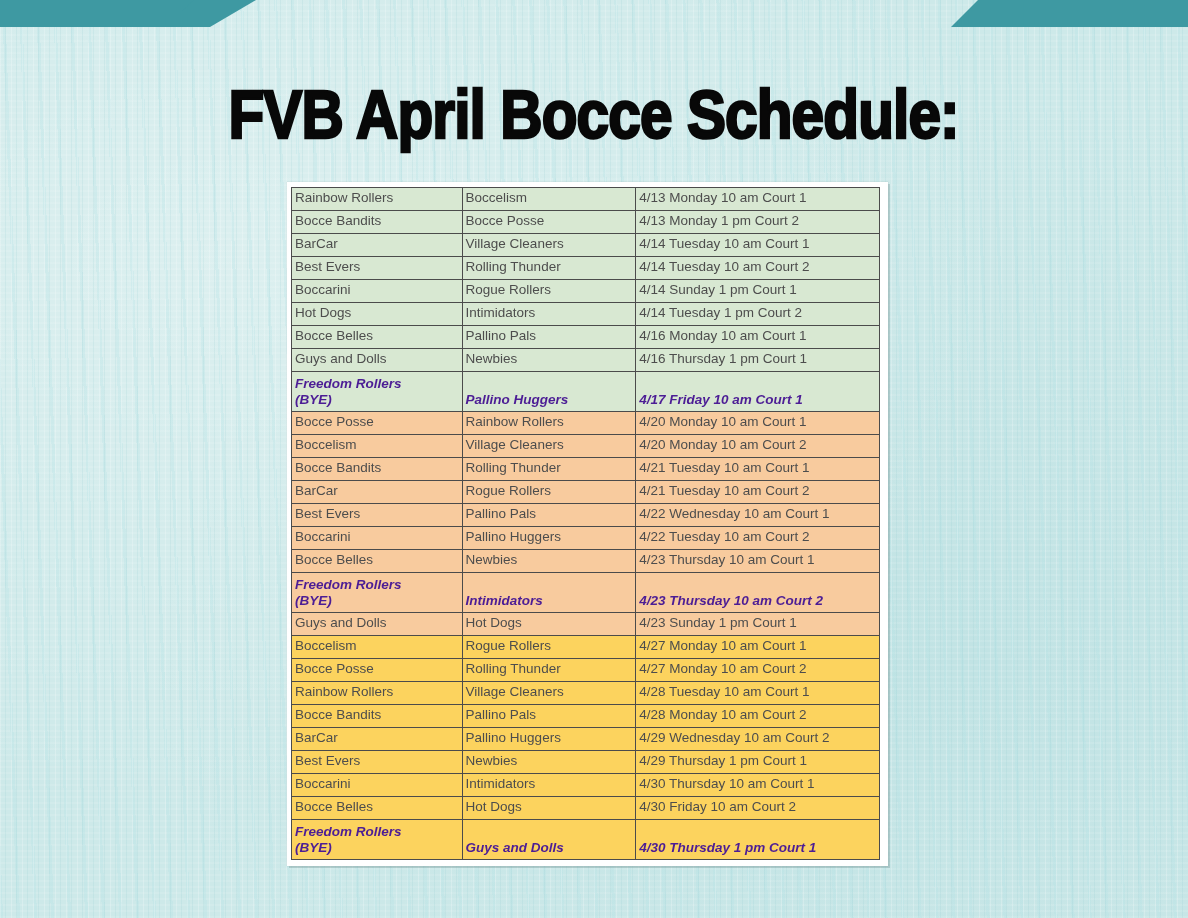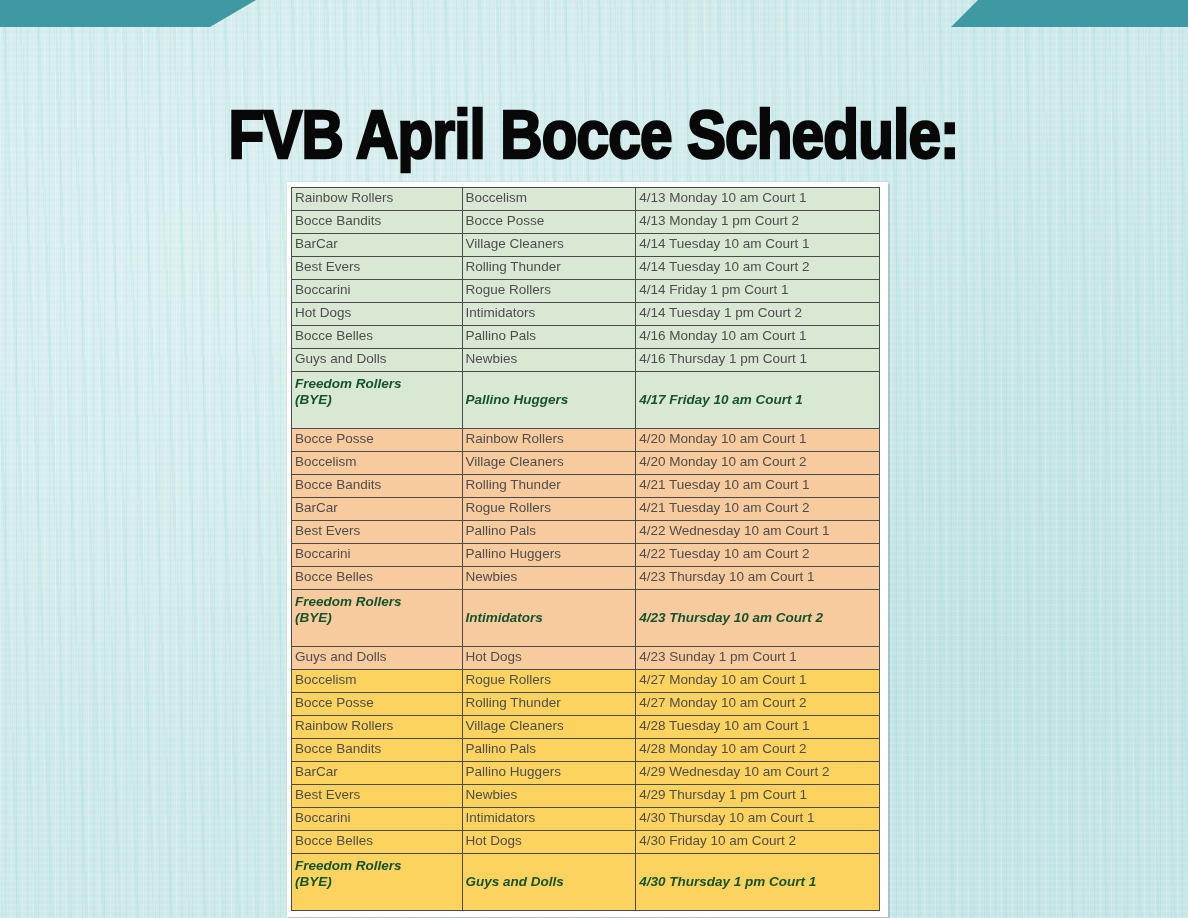--- a/index.html
+++ b/index.html
@@ -17,21 +17,21 @@
   .stripe{position:absolute;background:#3e99a2;}
   .stripe-lt{left:0;top:159;width:256px;height:27px;
     clip-path:polygon(0 0,100% 0,calc(100% - 46px) 100%,0 100%);}
   .stripe-lb{left:0;top:199;width:194px;height:11px;
     clip-path:polygon(0 0,100% 0,calc(100% - 12px) 100%,0 100%);}
   .stripe-rt{left:995px;top:716;width:193px;height:11px;
     clip-path:polygon(12px 0,100% 0,100% 100%,0 100%);}
   .stripe-rb{left:951px;top:743;width:237px;height:27px;
     clip-path:polygon(27px 0,100% 0,100% 100%,0 100%);}
 
-  .title-wrap{position:absolute;left:0;top:100px;width:100%;text-align:center;}
+  .title-wrap{position:absolute;left:0;top:80px;width:100%;text-align:center;}
   .title{
     display:inline-block;white-space:nowrap;
     font-size:68px;font-weight:bold;line-height:1.0;color:#080808;
     -webkit-text-stroke:2.6px #080808;letter-spacing:-1px;
     transform:scaleX(0.86);transform-origin:center;
   }
 
   .card{
     position:absolute;left:287px;top:182px;width:593px;
     background:#ffffff;padding:5px 4px 6px 4px;
@@ -43,23 +43,23 @@
     font-size:13.5px;color:#4d4d4d;
   }
   table.sched td{
     border:1px solid #4b4b4b;
     padding:1px 4px 2px 3px;
     vertical-align:middle;
     height:19px;
     overflow:hidden;line-height:1.2;
   }
   tr.bye td{
-    font-weight:bold;font-style:italic;color:#14532d;
+    font-weight:bold;font-style:italic;color:#4c1d95;
     vertical-align:bottom;white-space:pre-line;height:35px;
-    padding-bottom:20px;
+    padding-bottom:3px;
   }
   .col-a{width:170px}.col-b{width:173px}.col-c{width:243px}
 </style>
 </head>
 <body>
 
 <div class="stripe stripe-lt"></div>
 <div class="stripe stripe-lb"></div>
 <div class="stripe stripe-rt"></div>
 <div class="stripe stripe-rb"></div>
@@ -92,21 +92,21 @@
           <td>4/14 Tuesday 10 am Court 1</td>
         </tr>
       <tr style="background-color: rgb(216, 232, 210);">
           <td>Best Evers</td>
           <td>Rolling Thunder</td>
           <td>4/14 Tuesday 10 am Court 2</td>
         </tr>
       <tr style="background-color: rgb(216, 232, 210);">
           <td>Boccarini</td>
           <td>Rogue Rollers</td>
-          <td>4/14 Friday 1 pm Court 1</td>
+          <td>4/14 Sunday 1 pm Court 1</td>
         </tr>
       <tr style="background-color: rgb(216, 232, 210);">
           <td>Hot Dogs</td>
           <td>Intimidators</td>
           <td>4/14 Tuesday 1 pm Court 2</td>
         </tr>
       <tr style="background-color: rgb(216, 232, 210);">
           <td>Bocce Belles</td>
           <td>Pallino Pals</td>
           <td>4/16 Monday 10 am Court 1</td>

